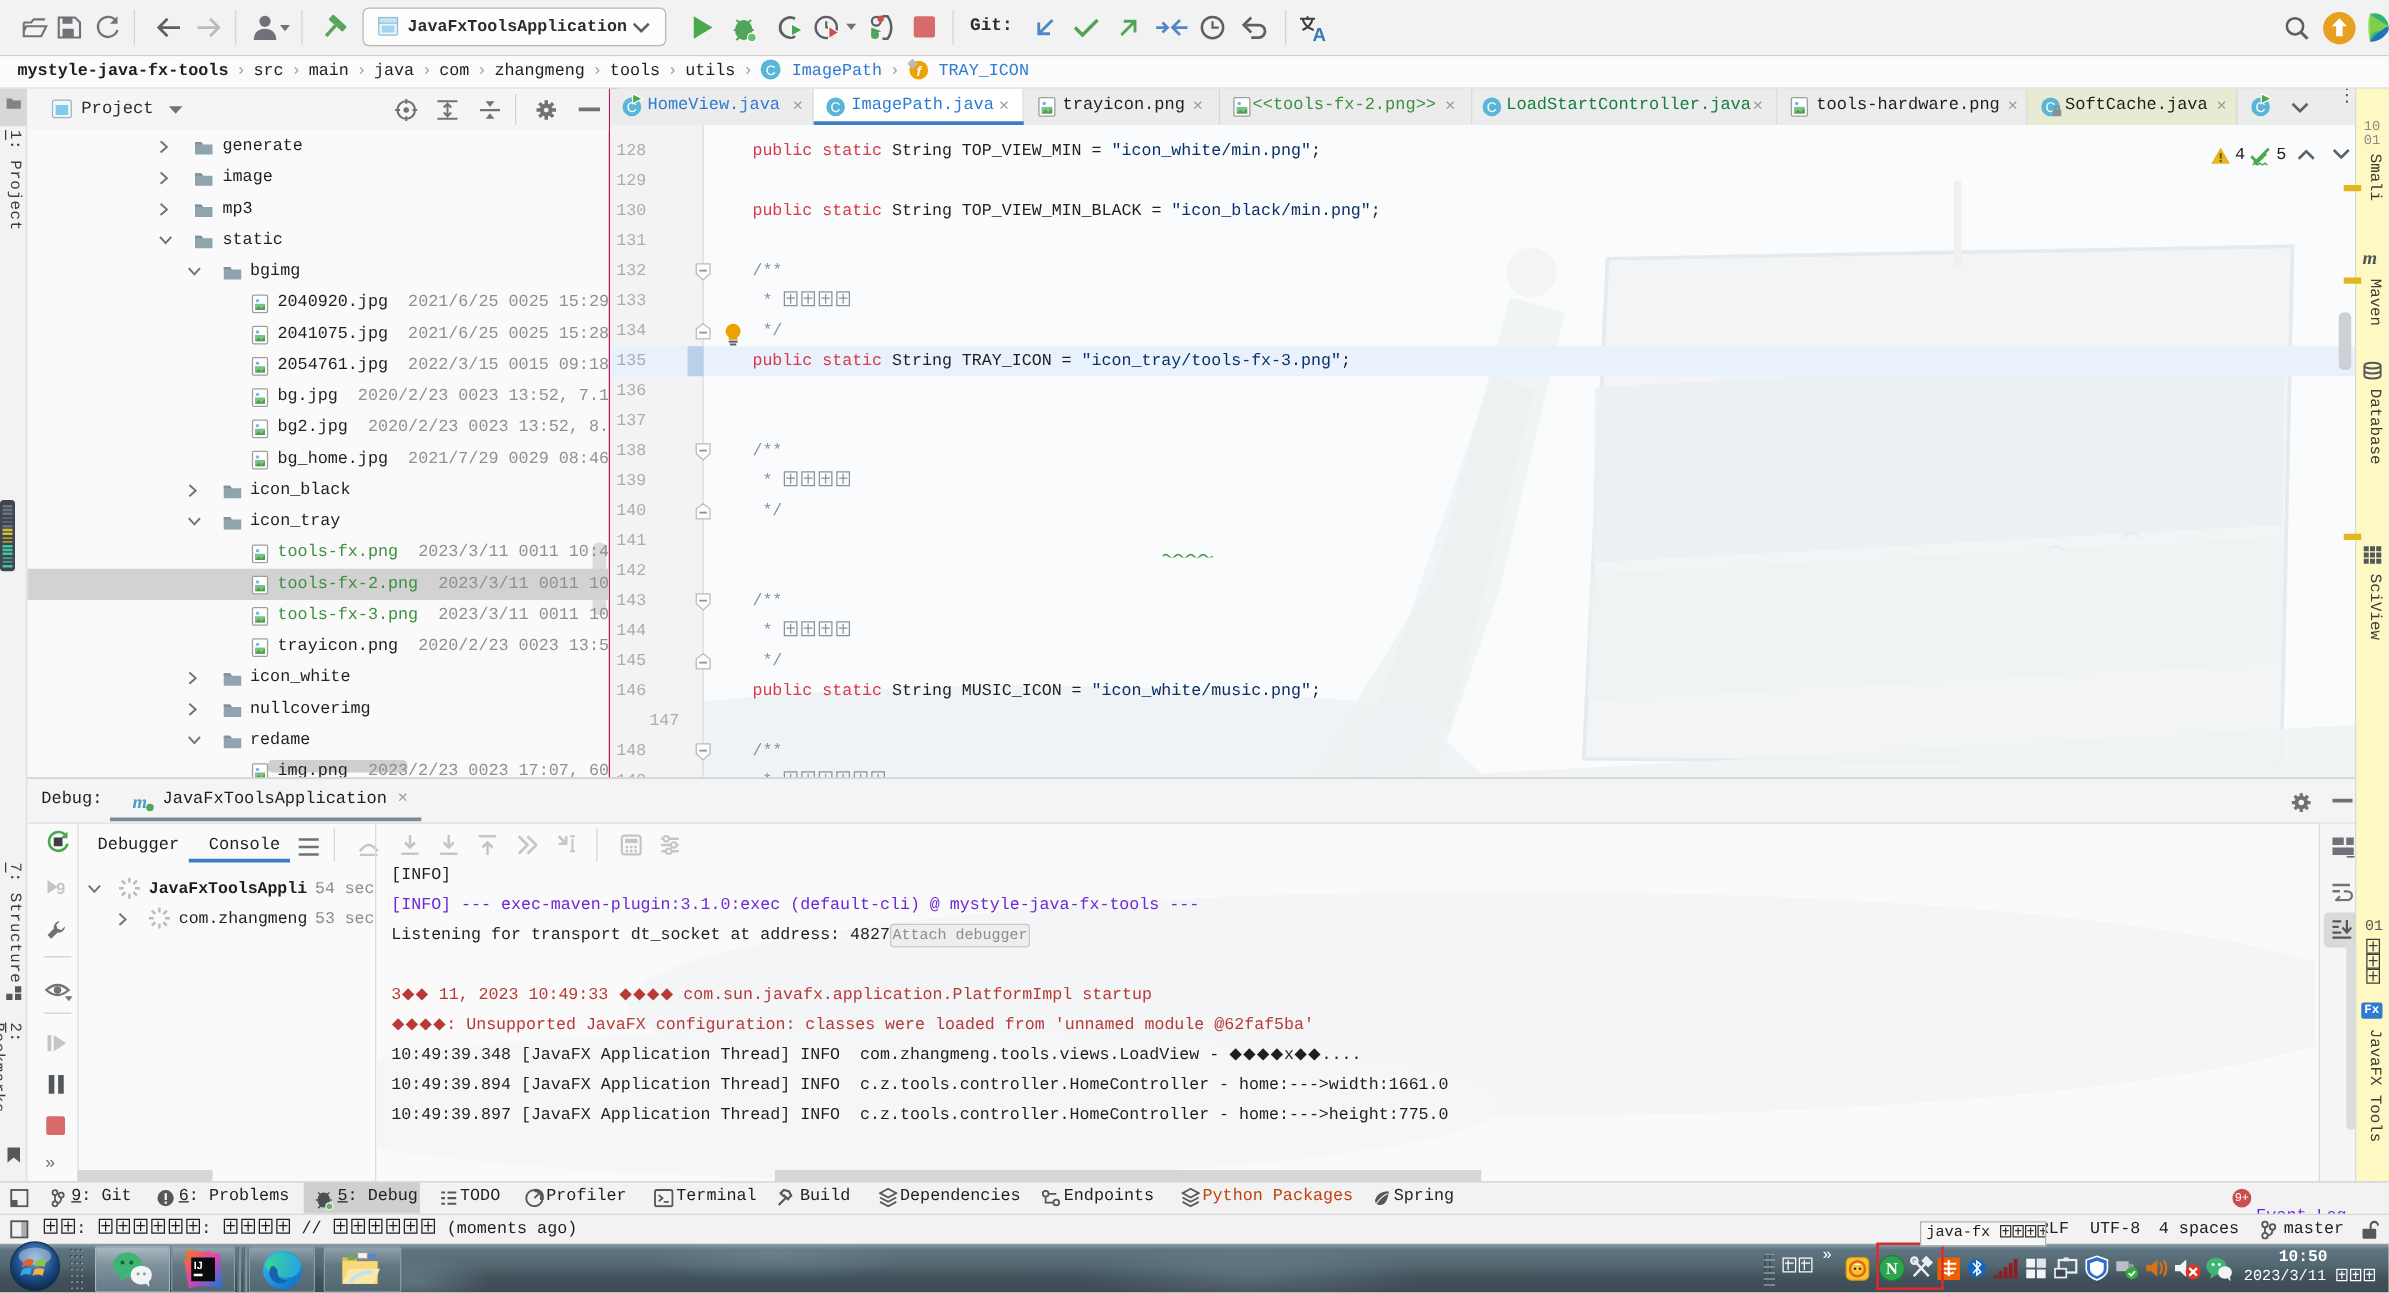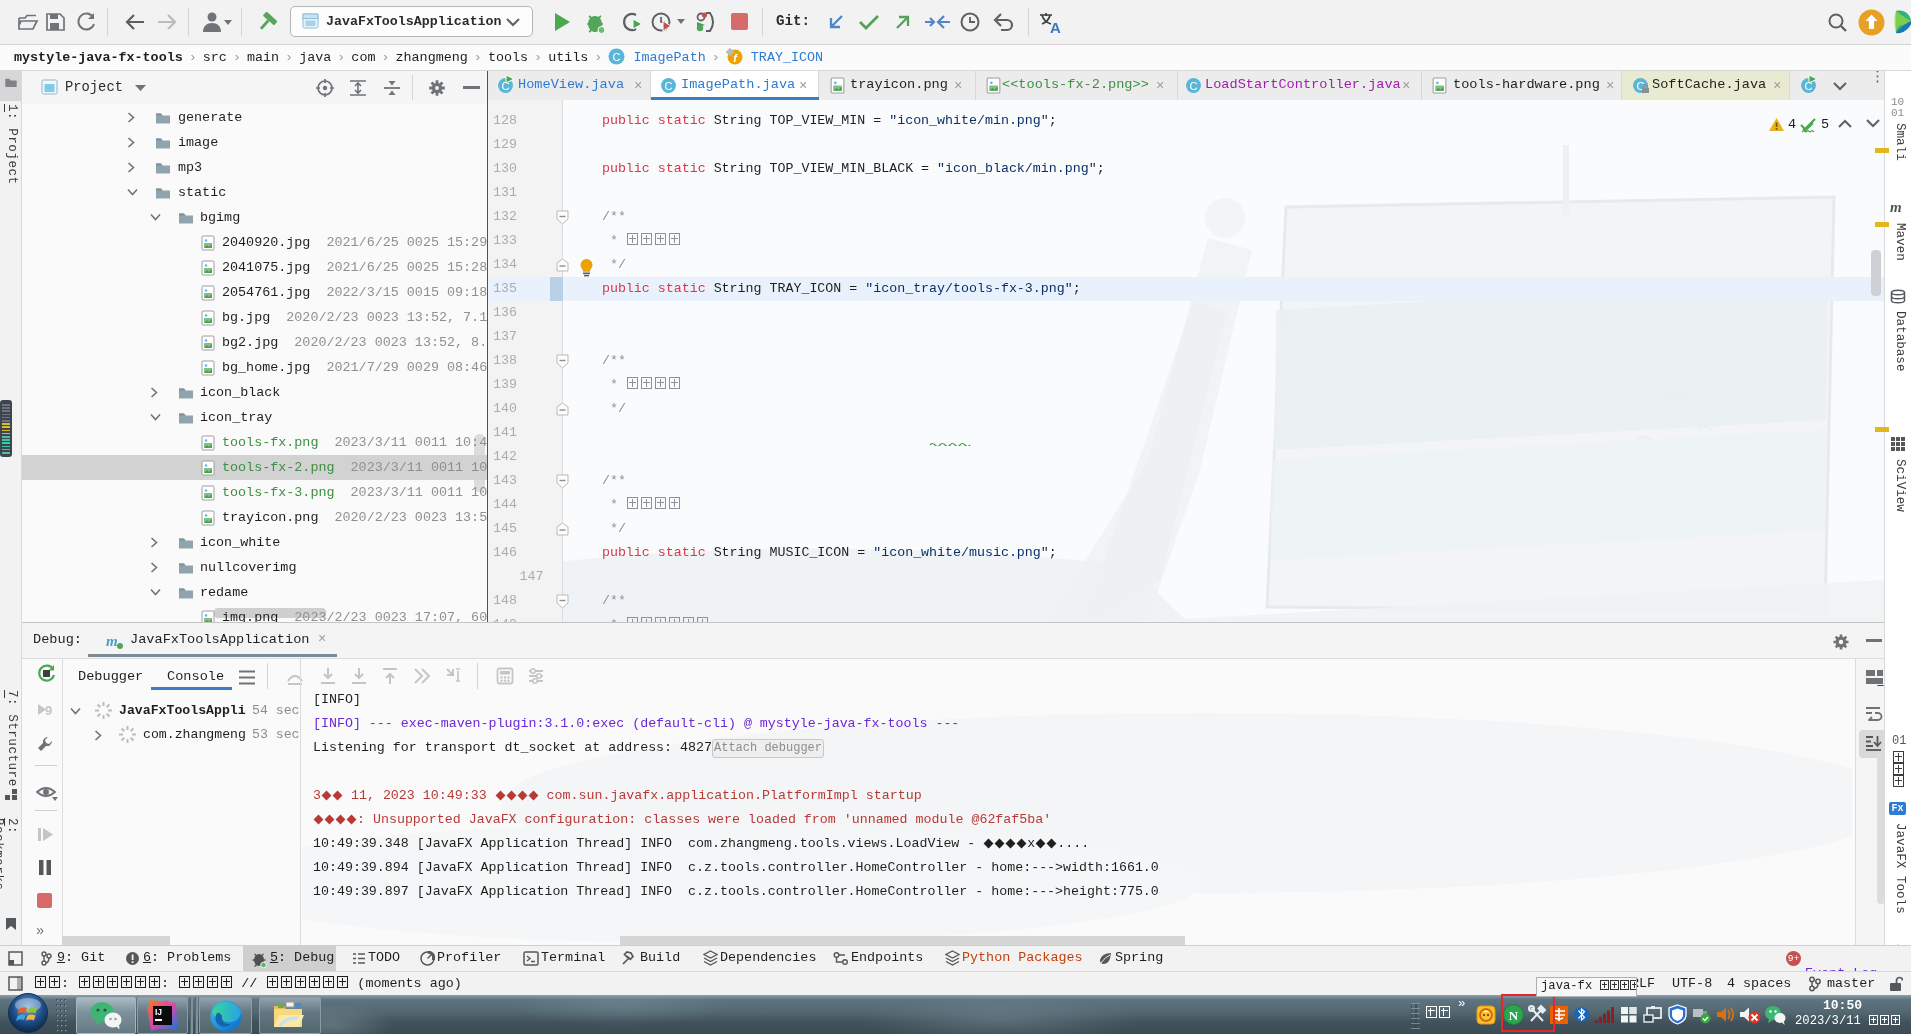--- a/index.html
+++ b/index.html
@@ -5,21 +5,21 @@
 html,body{margin:0;padding:0;background:#e9e9e9;}
 #app{position:relative;width:1911px;height:1034px;overflow:hidden;
   font-family:"Liberation Mono",monospace;font-size:13.3px;color:#1f1f1f;
   -webkit-font-smoothing:antialiased;}
 .abs{position:absolute;}
 svg{display:block;}
 
 #toolbar{left:0;top:0;width:1911px;height:44px;background:#f2f2f2;border-bottom:1px solid #d1d1d1;}
 #crumbs{left:0;top:45px;width:1911px;height:25px;background:#fbfbfb;border-bottom:1px solid #d8d8d8;font-size:13.4px;}
 #lbar{left:0;top:71px;width:21px;height:874px;background:#f2f2f2;border-right:1px solid #d9d9d9;}
-#rbar{left:1884px;top:71px;width:27px;height:874px;background:#ffffff;border-left:1px solid #d9d9d9;}
+#rbar{left:1884px;top:71px;width:27px;height:874px;background:#fef9c3;border-left:1px solid #d9d9d9;}
 #proj{left:22px;top:71px;width:465px;height:551px;background:#fafafa;border-right:7px solid #be185d;overflow:hidden;}
 #editor{left:488px;top:71px;width:1396px;height:551px;background:#fafbfc;overflow:hidden;}
 #debug{left:22px;top:622px;width:1862px;height:323px;background:#fafafa;border-top:1px solid #c4c4c4;overflow:hidden;}
 #btnrow{left:0;top:945px;width:1911px;height:25px;background:#f2f2f2;border-top:1px solid #cfcfcf;}
 #statusbar{left:0;top:971px;width:1911px;height:24px;background:#f2f2f2;border-top:1px solid #d9d9d9;}
 #taskbar{left:0;top:995px;width:1911px;height:39px;background:radial-gradient(90px 30px at 330px 30px,rgba(160,185,195,.35),transparent 70%),radial-gradient(200px 35px at 1000px 25px,rgba(150,175,188,.28),transparent 70%),radial-gradient(150px 30px at 620px 10px,rgba(140,168,180,.25),transparent 70%),linear-gradient(#8ea1ab 0%,#5f7482 12%,#52676f 45%,#42525c 70%,#3c4b54 100%);}
 
 .cj{display:inline-block;width:11px;height:12px;border:1px solid currentColor;position:relative;vertical-align:-1px;margin:0 1.5px;box-sizing:border-box;}
 .cj::before{content:"";position:absolute;left:1px;right:1px;top:4px;border-top:1px solid currentColor;}
 .cj::after{content:"";position:absolute;left:4px;top:1px;bottom:1px;border-left:1px solid currentColor;}
@@ -396,21 +396,21 @@
 <div class="abs" style="left:488px;top:0;width:202px;height:29px;background:#ececec;border-right:1px solid #d8d8d8;box-sizing:border-box;"></div>
 <svg class="abs" style="left:497px;top:6px" width="17" height="17" viewBox="0 0 16 16">
         <use href="#i-img"></use>
       </svg>
 <div class="abs" style="left:514px;top:0;height:29px;line-height:28px;font-size:13.6px;color:#3d8f41;white-space:nowrap">&lt;&lt;tools-fx-2.png&gt;&gt;</div>
 <div class="abs" style="left:668px;top:7px;width:13px;height:15px;color:#9a9a9a;font-size:14px;">×</div>
 <div class="abs" style="left:690px;top:0;width:244px;height:29px;background:#ececec;border-right:1px solid #d8d8d8;box-sizing:border-box;"></div>
 <svg class="abs" style="left:697px;top:6px" width="17" height="17" viewBox="0 0 16 16">
         <use href="#i-c"></use>
       </svg>
-<div class="abs" style="left:717px;top:0;height:29px;line-height:28px;font-size:13.6px;color:#a21caf;white-space:nowrap">LoadStartController.java</div>
+<div class="abs" style="left:717px;top:0;height:29px;line-height:28px;font-size:13.6px;color:#15803d;white-space:nowrap">LoadStartController.java</div>
 <div class="abs" style="left:914px;top:7px;width:13px;height:15px;color:#9a9a9a;font-size:14px;">×</div>
 <div class="abs" style="left:934px;top:0;width:200px;height:29px;background:#ececec;border-right:1px solid #d8d8d8;box-sizing:border-box;"></div>
 <svg class="abs" style="left:943px;top:6px" width="17" height="17" viewBox="0 0 16 16">
         <use href="#i-img"></use>
       </svg>
 <div class="abs" style="left:965px;top:0;height:29px;line-height:28px;font-size:13.6px;color:#1f1f1f;white-space:nowrap">tools-hardware.png</div>
 <div class="abs" style="left:1118px;top:7px;width:13px;height:15px;color:#9a9a9a;font-size:14px;">×</div>
 <div class="abs" style="left:1134px;top:0;width:168px;height:29px;background:#e9ead2;border-right:1px solid #d8d8d8;box-sizing:border-box;"></div>
 <svg class="abs" style="left:1144px;top:6px" width="17" height="17" viewBox="0 0 16 16">
         <use href="#i-c"></use>

